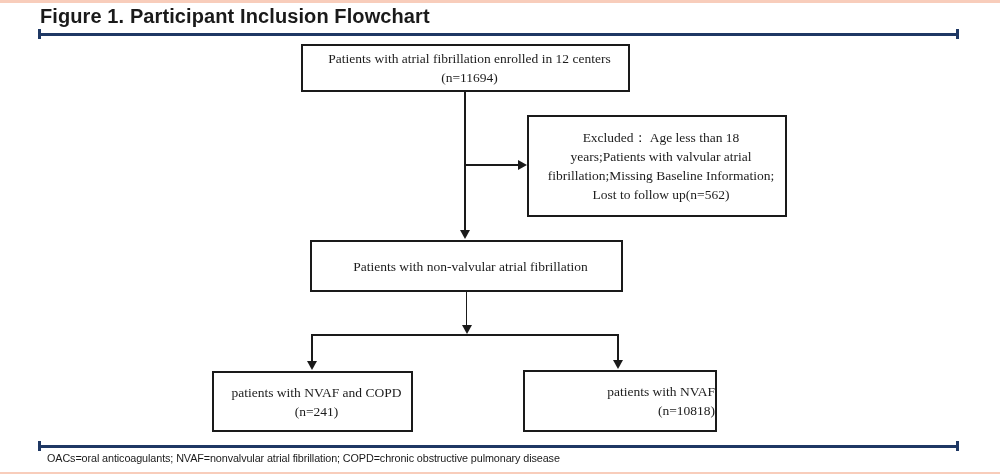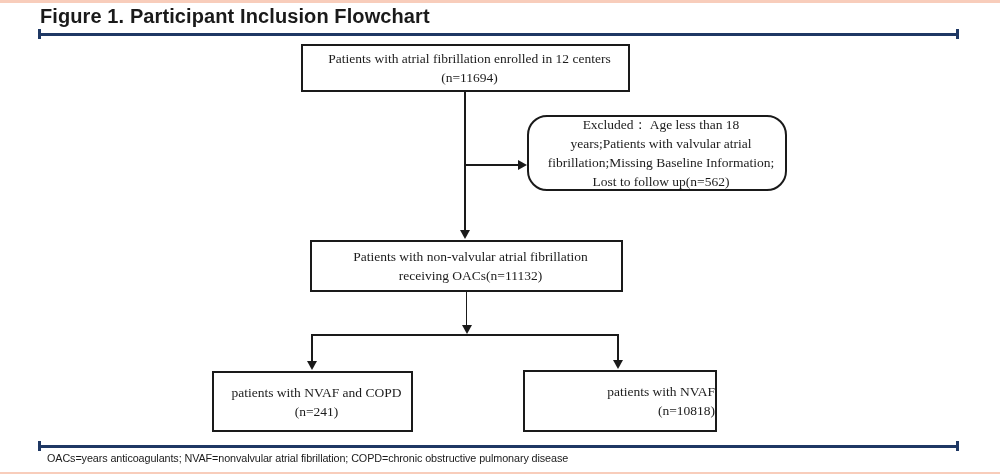--- a/index.html
+++ b/index.html
@@ -25,21 +25,21 @@
   .cap-tl { left:38px; top:29px; }  .cap-tr { left:956px; top:29px; }
   .cap-bl { left:38px; top:441px; } .cap-br { left:956px; top:441px; }
 
   
   .node { position:absolute; box-sizing:border-box; border:2px solid #1a1a1a;
           background:#fff; display:flex; flex-direction:column; align-items:center;
           justify-content:center; font-family:"Liberation Serif", serif;
           font-size:13.5px; color:#1c1c1c; line-height:19px; text-align:center;padding-left:8px; }
   .nl { white-space:pre; }
   .node-enrolled  { left:301px; top:44px;  width:329px; height:48px; }
-  .node-excluded  { left:527px; top:115px; width:260px; height:76px;border-radius:20px; }
+  .node-excluded  { left:527px; top:115px; width:260px; height:102px; }
   .node-nvaf-oacs { left:310px; top:240px; width:313px; height:52px; }
   .node-nvaf-copd { left:212px; top:371px; width:201px; height:61px; }
   .node-nvaf-only { left:523px; top:370px; width:194px; height:62px;align-items:flex-end; }
 
   
   .line { position:absolute; background:#1a1a1a; }
   .v1 { left:464px;   top:92px;  width:1.7px; height:140px; }
   .h1 { left:464px;   top:164px; width:55px;  height:1.7px; }
   .v2 { left:465.5px; top:292px; width:1.7px; height:34px; }
   .hsplit { left:311px; top:334px; width:308px; height:1.7px; }
@@ -78,21 +78,20 @@
 
   <div class="node node-excluded">
     <div class="nl">Excluded： Age less than 18</div>
     <div class="nl">years;Patients with valvular atrial</div>
     <div class="nl">fibrillation;Missing Baseline Information;</div>
     <div class="nl">Lost to follow up(n=562)</div>
   </div>
 
   <div class="node node-nvaf-oacs">
     <div class="nl">Patients with non-valvular atrial fibrillation</div>
-    <div class="nl">receiving OACs(n=11132)</div>
   </div>
 
   <div class="node node-nvaf-copd">
     <div class="nl">patients with NVAF and COPD</div>
     <div class="nl">(n=241)</div>
   </div>
 
   <div class="node node-nvaf-only">
     <div class="nl">patients with NVAF</div>
     <div class="nl">(n=10818)</div>
@@ -112,17 +111,17 @@
   <div class="line vL"></div>
   <div class="ah-down ah-vL"></div>
 
   <div class="line vR"></div>
   <div class="ah-down ah-vR"></div>
 
   <div class="rule rule-bottom"></div>
   <div class="cap cap-bl"></div>
   <div class="cap cap-br"></div>
 
-  <div class="footnote">OACs=years anticoagulants; NVAF=nonvalvular atrial fibrillation; COPD=chronic obstructive pulmonary disease</div>
+  <div class="footnote">OACs=oral anticoagulants; NVAF=nonvalvular atrial fibrillation; COPD=chronic obstructive pulmonary disease</div>
 
   <div class="band band-bottom"></div>
 
 </div>
 
 </body></html>

